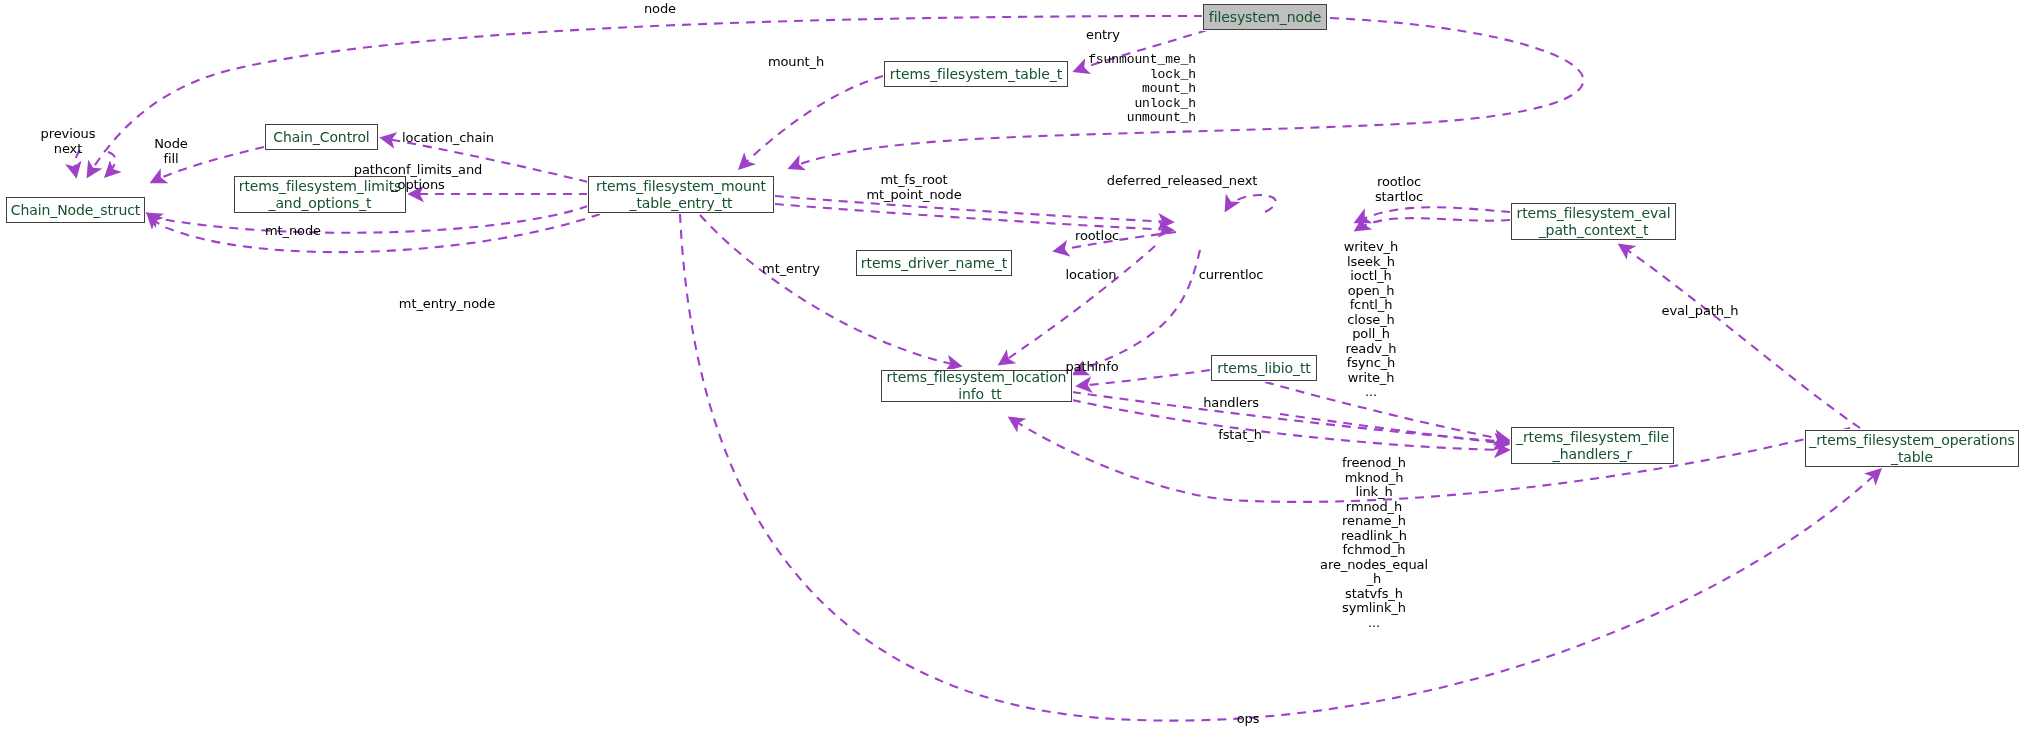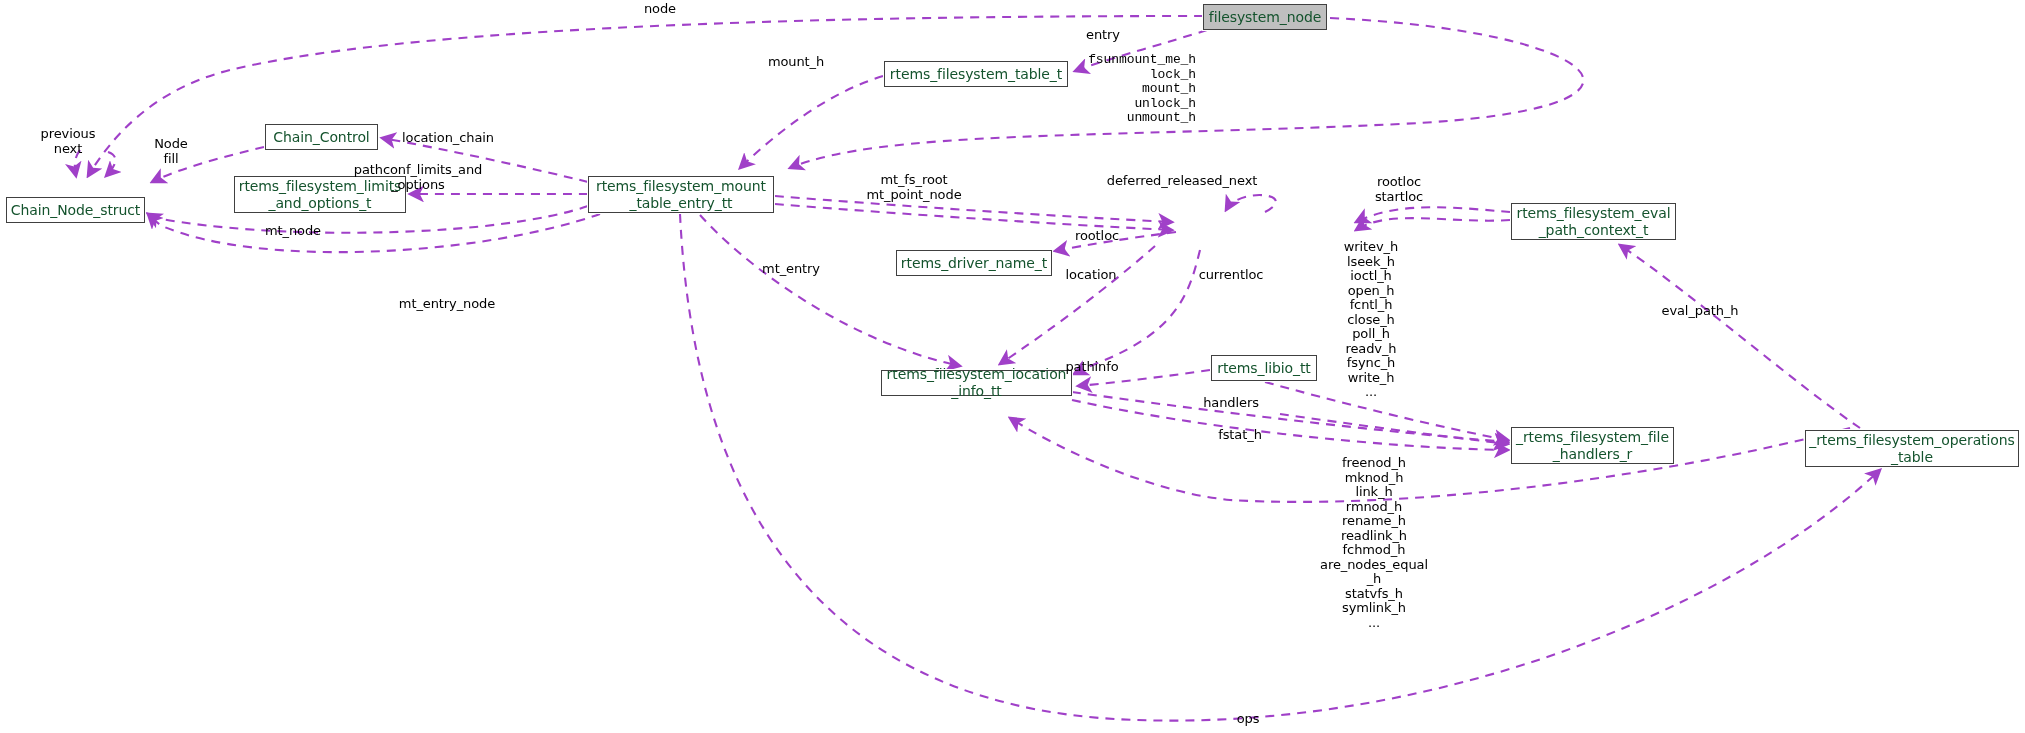--- a/index.html
+++ b/index.html
@@ -125,24 +125,24 @@
   </svg>
 
   <div class="node" style="left:6px;top:185px;width:139px;height:26px;margin-top:12px;">Chain_Node_struct</div>
   <div class="node" style="left:265px;top:124px;width:113px;height:26px;">Chain_Control</div>
   <div class="node" style="left:234px;top:176px;width:172px;height:37px;">rtems_filesystem_limits
 _and_options_t</div>
   <div class="node" style="left:588px;top:176px;width:186px;height:37px;">rtems_filesystem_mount
 _table_entry_tt</div>
   <div class="node" style="left:884px;top:61px;width:184px;height:26px;">rtems_filesystem_table_t</div>
   <div class="node highlight" style="left:1203px;top:4px;width:124px;height:26px;">filesystem_node</div>
-  <div class="node" style="left:896px;top:250px;width:156px;height:26px;">rtems_driver_name_t</div>
+  <div class="node" style="left:856px;top:250px;width:156px;height:26px;">rtems_driver_name_t</div>
   <div class="node" style="left:1511px;top:203px;width:165px;height:37px;">rtems_filesystem_eval
 _path_context_t</div>
-  <div class="node" style="left:881px;top:370px;width:191px;height:26px;">rtems_filesystem_location
+  <div class="node" style="left:881px;top:370px;width:191px;height:32px;">rtems_filesystem_location
 _info_tt</div>
   <div class="node" style="left:1211px;top:355px;width:106px;height:26px;">rtems_libio_tt</div>
   <div class="node" style="left:1511px;top:427px;width:163px;height:37px;">_rtems_filesystem_file
 _handlers_r</div>
   <div class="node" style="left:1805px;top:430px;width:214px;height:37px;">_rtems_filesystem_operations
 _table</div>
 
   <div class="edge-label align-center" style="left:630px;top:2px;width:60px;">node</div>
   <div class="edge-label align-center" style="left:1073px;top:28px;width:60px;">entry</div>
   <div class="edge-label align-center" style="left:751px;top:55px;width:90px;">mount_h</div>

